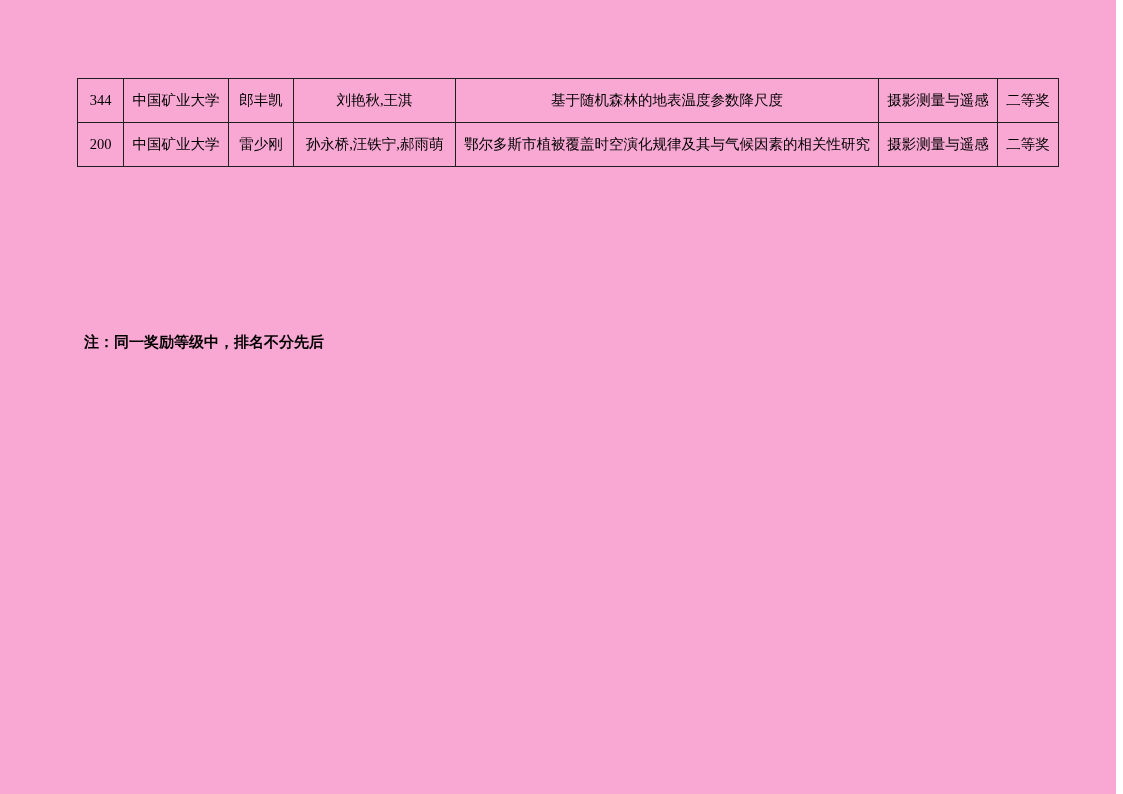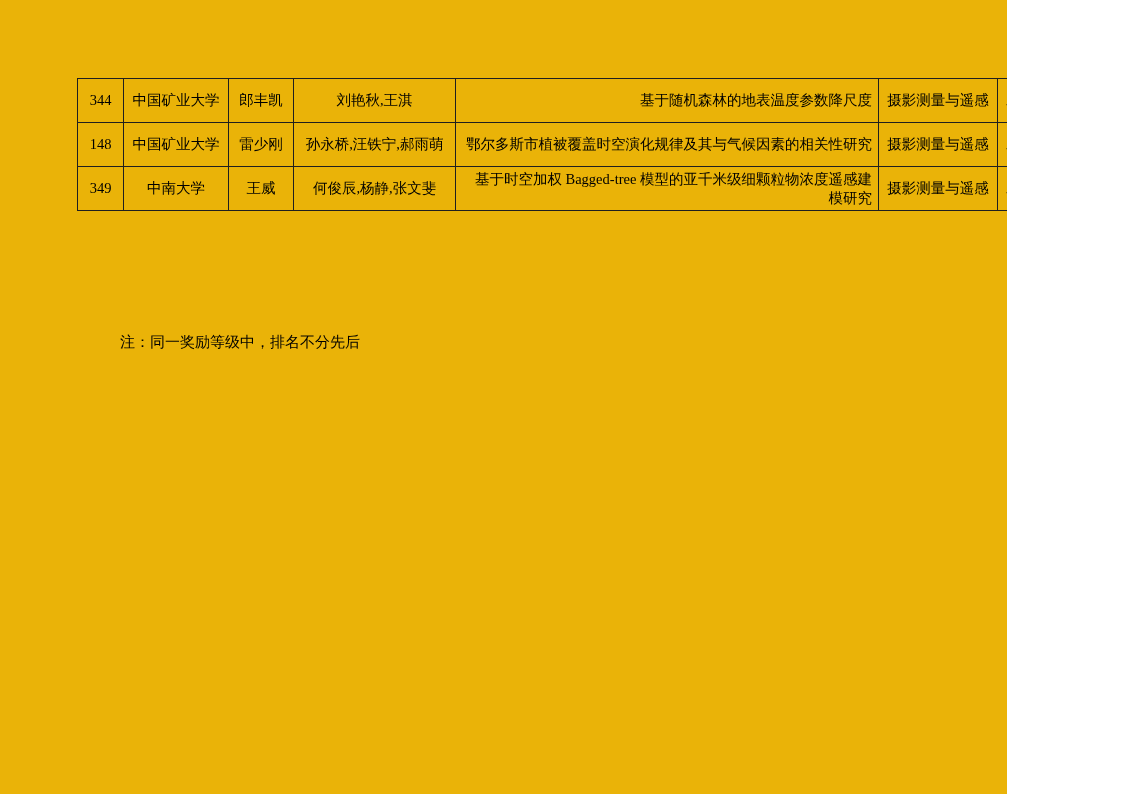--- a/index.html
+++ b/index.html
@@ -4,23 +4,23 @@
 <style>
   html, body {
     margin: 0;
     padding: 0;
     background: #ffffff;
     font-family: "Liberation Serif", "DejaVu Serif", serif;
     color: #000000;
   }
   .page {
     position: relative;
-    width: 1007px;
+    width: 1116px;
     height: 794px;
-    background: #eab308;
+    background: #f9a8d4;
     overflow: hidden;
   }
   table.awards {
     position: absolute;
     left: 77px;
     top: 78px;
     width: 981px;
     border-collapse: collapse;
     table-layout: fixed;
   }
@@ -28,31 +28,30 @@
     border: 1px solid #1f1f1f;
     text-align: center;
     vertical-align: middle;
     font-size: 14.5px;
     line-height: 1.3;
     padding: 2px 3px;
     height: 39px;
     overflow-wrap: normal;
   }
   table.awards td.title-cell {
-    text-align: right;
+    text-align: center;
     padding: 2px 6px;
   }
   .footnote {
     position: absolute;
     left: 84px;
     top: 333px;
     font-size: 15px;
-    font-weight: normal;
+    font-weight: bold;
     white-space: pre;
-    margin-left: 36px;
   }
 </style>
 </head>
 <body>
 
 <div class="page">
 
   <table class="awards">
     <colgroup>
       <col style="width:46px">
@@ -68,39 +67,30 @@
       <td>344</td>
       <td>中国矿业大学</td>
       <td>郎丰凯</td>
       <td>刘艳秋,王淇</td>
       <td class="title-cell">基于随机森林的地表温度参数降尺度</td>
       <td>摄影测量与遥感</td>
       <td>二等奖</td>
     </tr>
 
     <tr>
-      <td>148</td>
+      <td>200</td>
       <td>中国矿业大学</td>
       <td>雷少刚</td>
       <td>孙永桥,汪铁宁,郝雨萌</td>
       <td class="title-cell">鄂尔多斯市植被覆盖时空演化规律及其与气候因素的相关性研究</td>
       <td>摄影测量与遥感</td>
       <td>二等奖</td>
     </tr>
 
 
 
 
-    <tr>
-      <td>349</td>
-      <td>中南大学</td>
-      <td>王威</td>
-      <td>何俊辰,杨静,张文斐</td>
-      <td class="title-cell">基于时空加权 Bagged-tree 模型的亚千米级细颗粒物浓度遥感建模研究</td>
-      <td>摄影测量与遥感</td>
-      <td>二等奖</td>
-    </tr>
   </tbody>
   </table>
 
   <div class="footnote">注：同一奖励等级中，排名不分先后</div>
 
 </div>
 
 </body></html>

